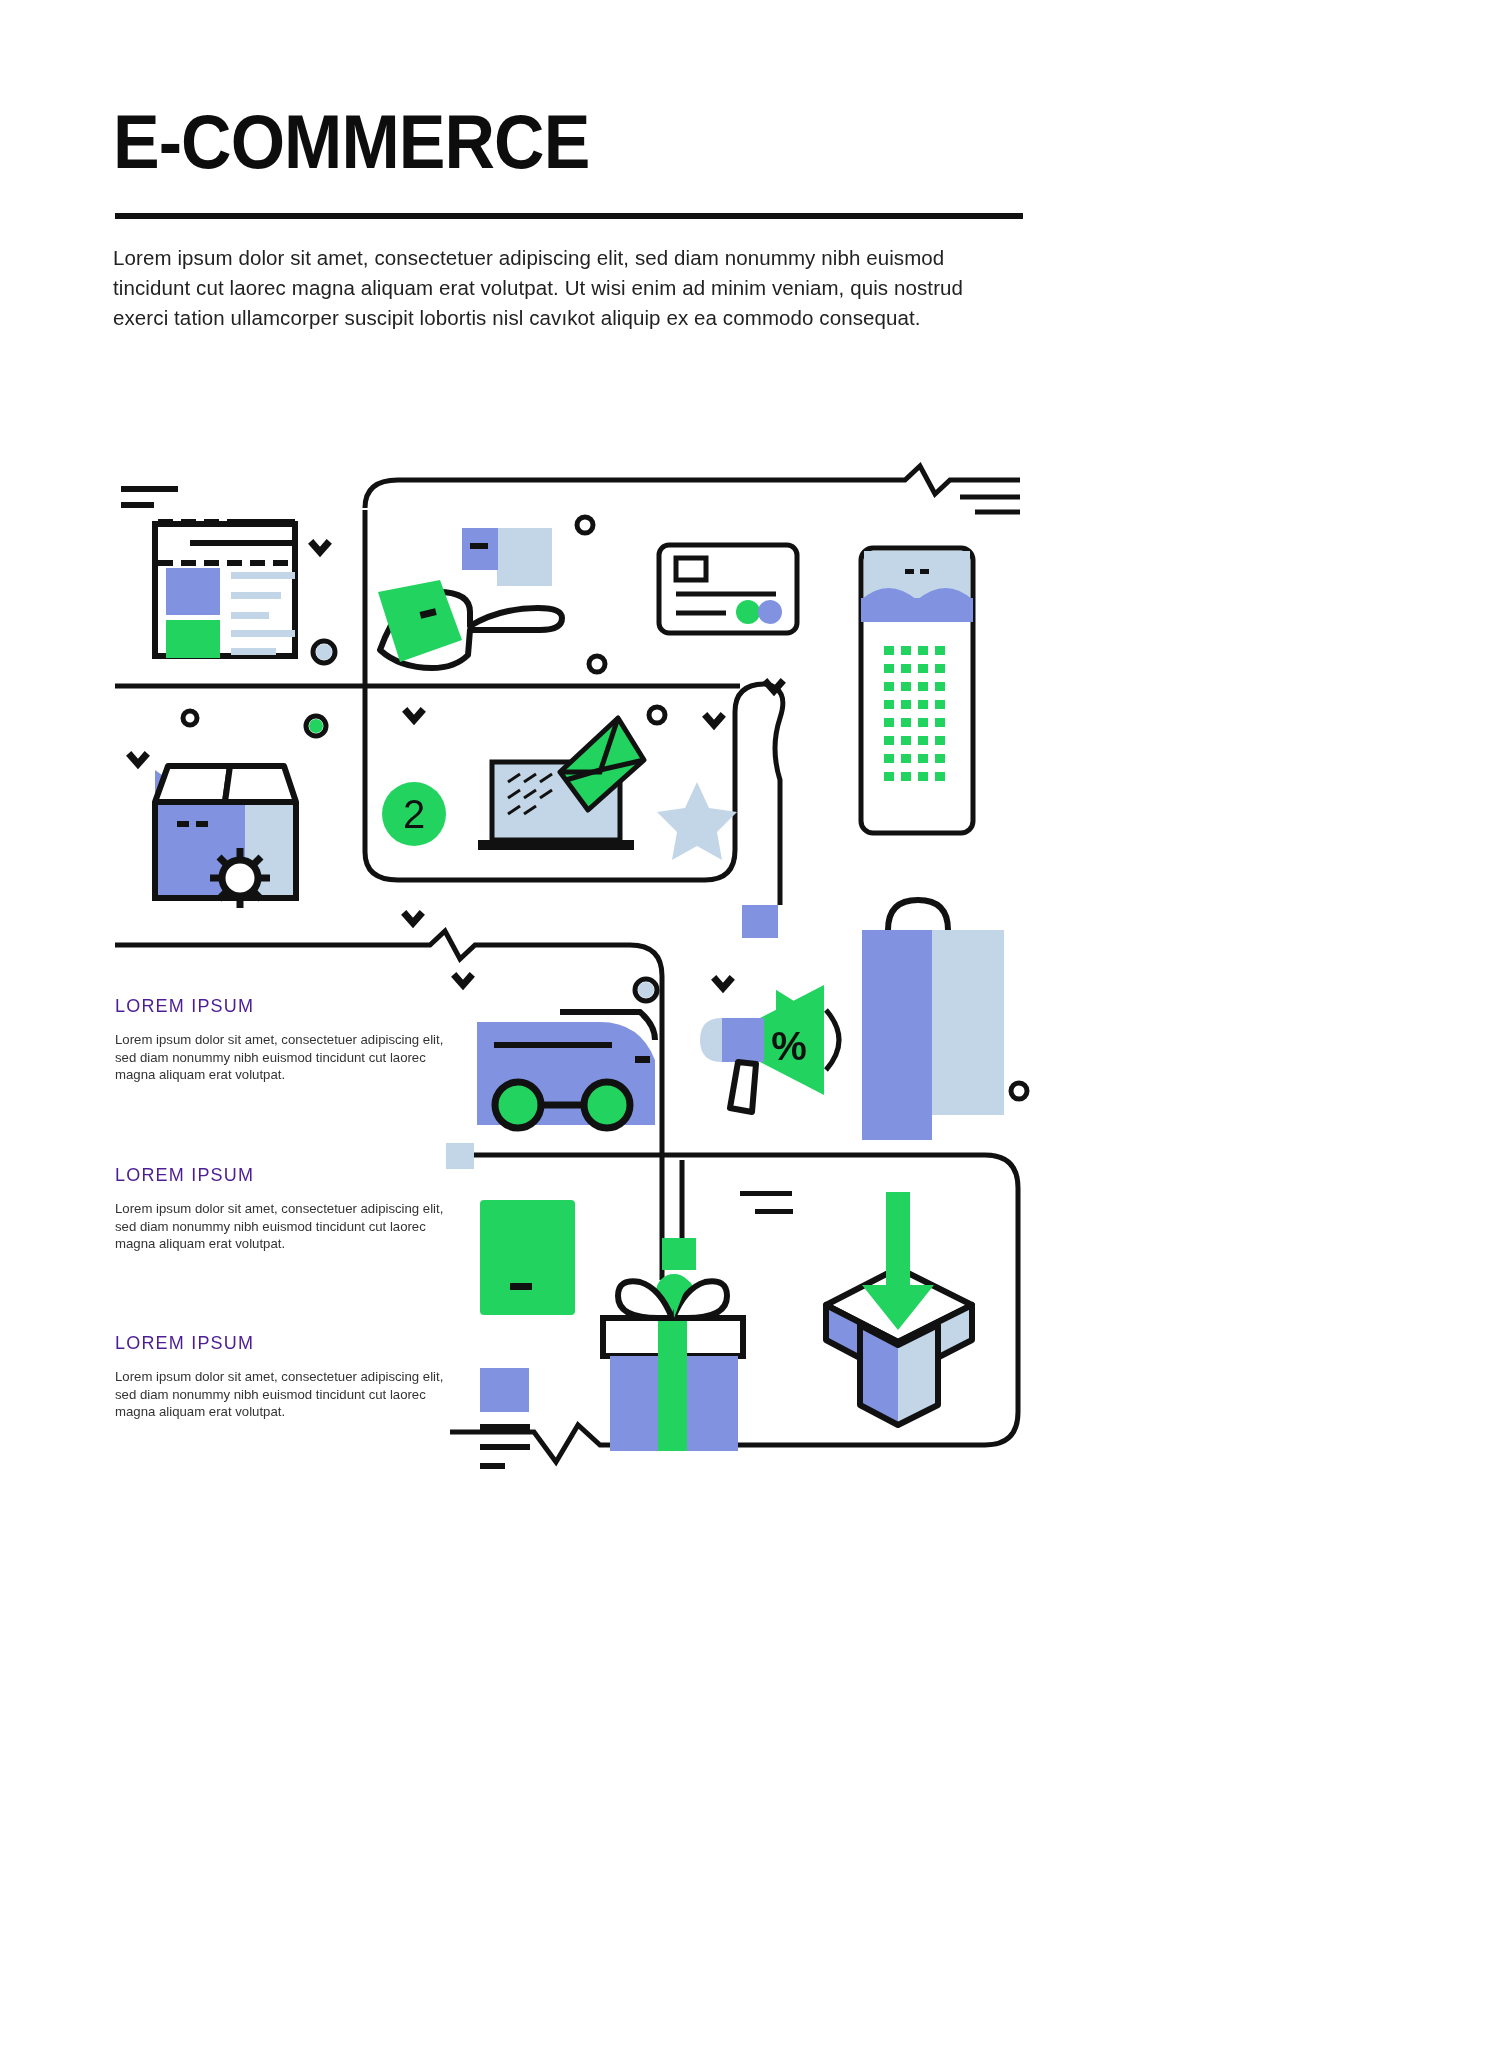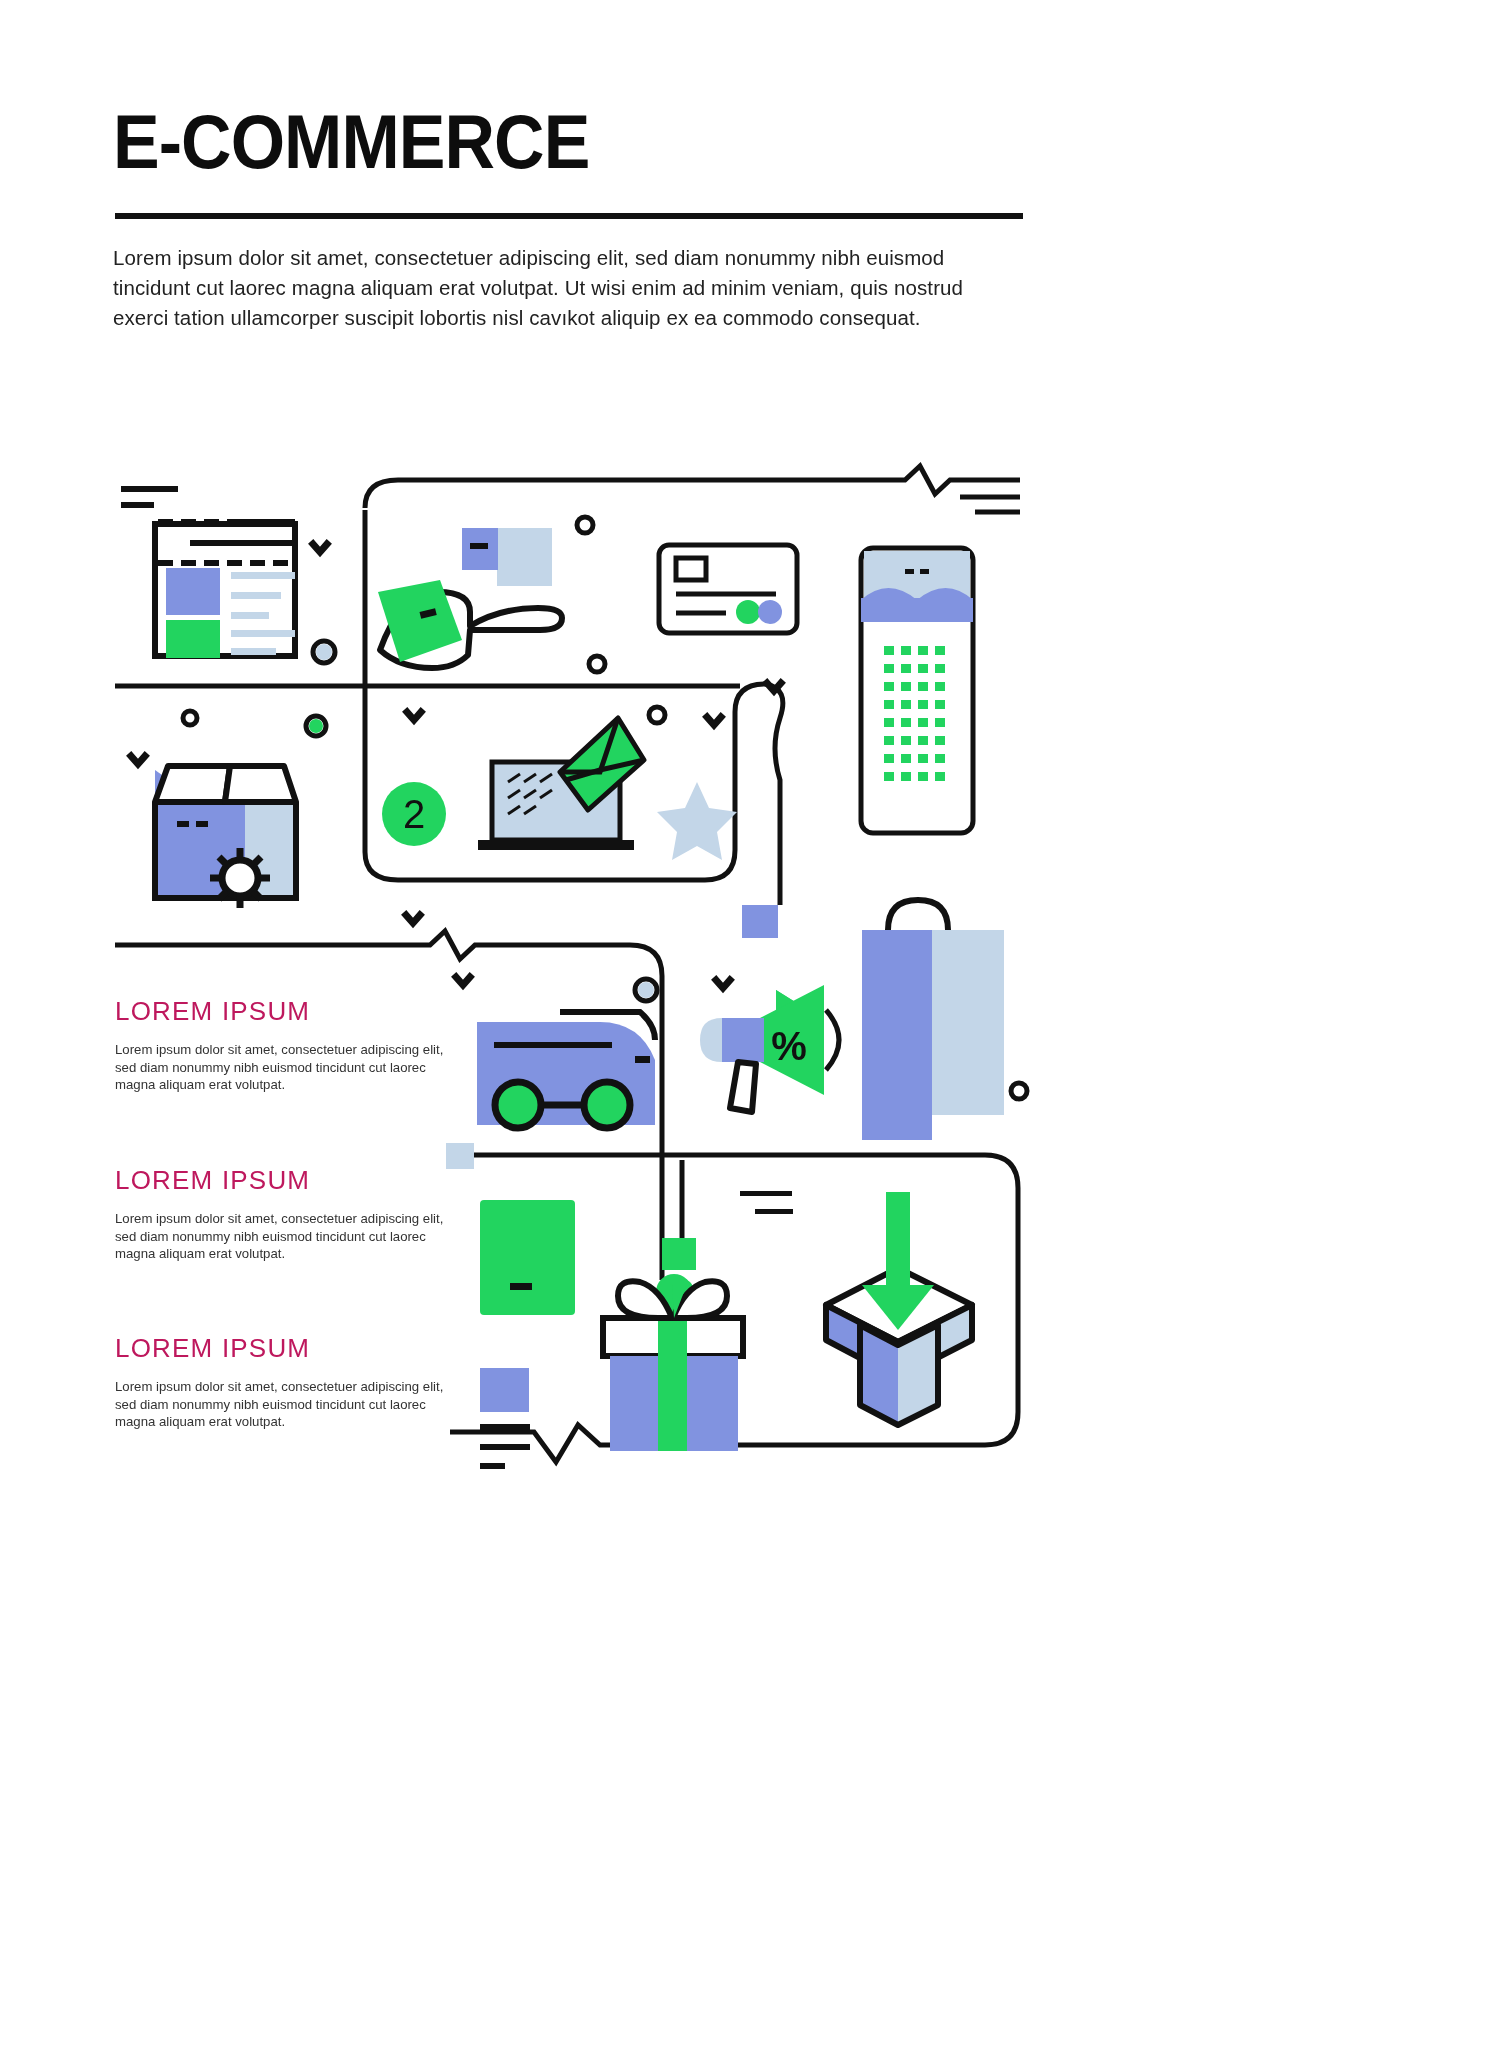--- a/index.html
+++ b/index.html
@@ -10,21 +10,21 @@
   
   .title{position:absolute;left:113px;top:104px;font-size:76px;line-height:76px;
          font-weight:bold;letter-spacing:-1px;color:#0d0d0d;
          transform:scaleX(.92);transform-origin:left top;}
   .rule{position:absolute;left:115px;top:213px;width:908px;height:6px;background:#111;}
   .intro{position:absolute;left:113px;top:243px;width:895px;font-size:20.5px;
          line-height:30px;color:#222;font-weight:300;letter-spacing:.1px;}
 
   
   .sec{position:absolute;left:115px;width:330px;}
-  .sec h3{margin:0 0 14px 0;font-size:26px;letter-spacing:1.2px;font-weight:400;color:#be185d;}
+  .sec h3{margin:0 0 14px 0;font-size:18px;letter-spacing:1.2px;font-weight:400;color:#4c1d95;}
   .sec p{margin:0;font-size:13.2px;line-height:17.5px;color:#333;font-weight:300;}
   #sec1{top:996px;} #sec2{top:1165px;} #sec3{top:1333px;}
   svg{position:absolute;overflow:visible;}
 </style>
 </head>
 <body>
 
 <div class="page">
 
   <div class="title">E-COMMERCE</div>

